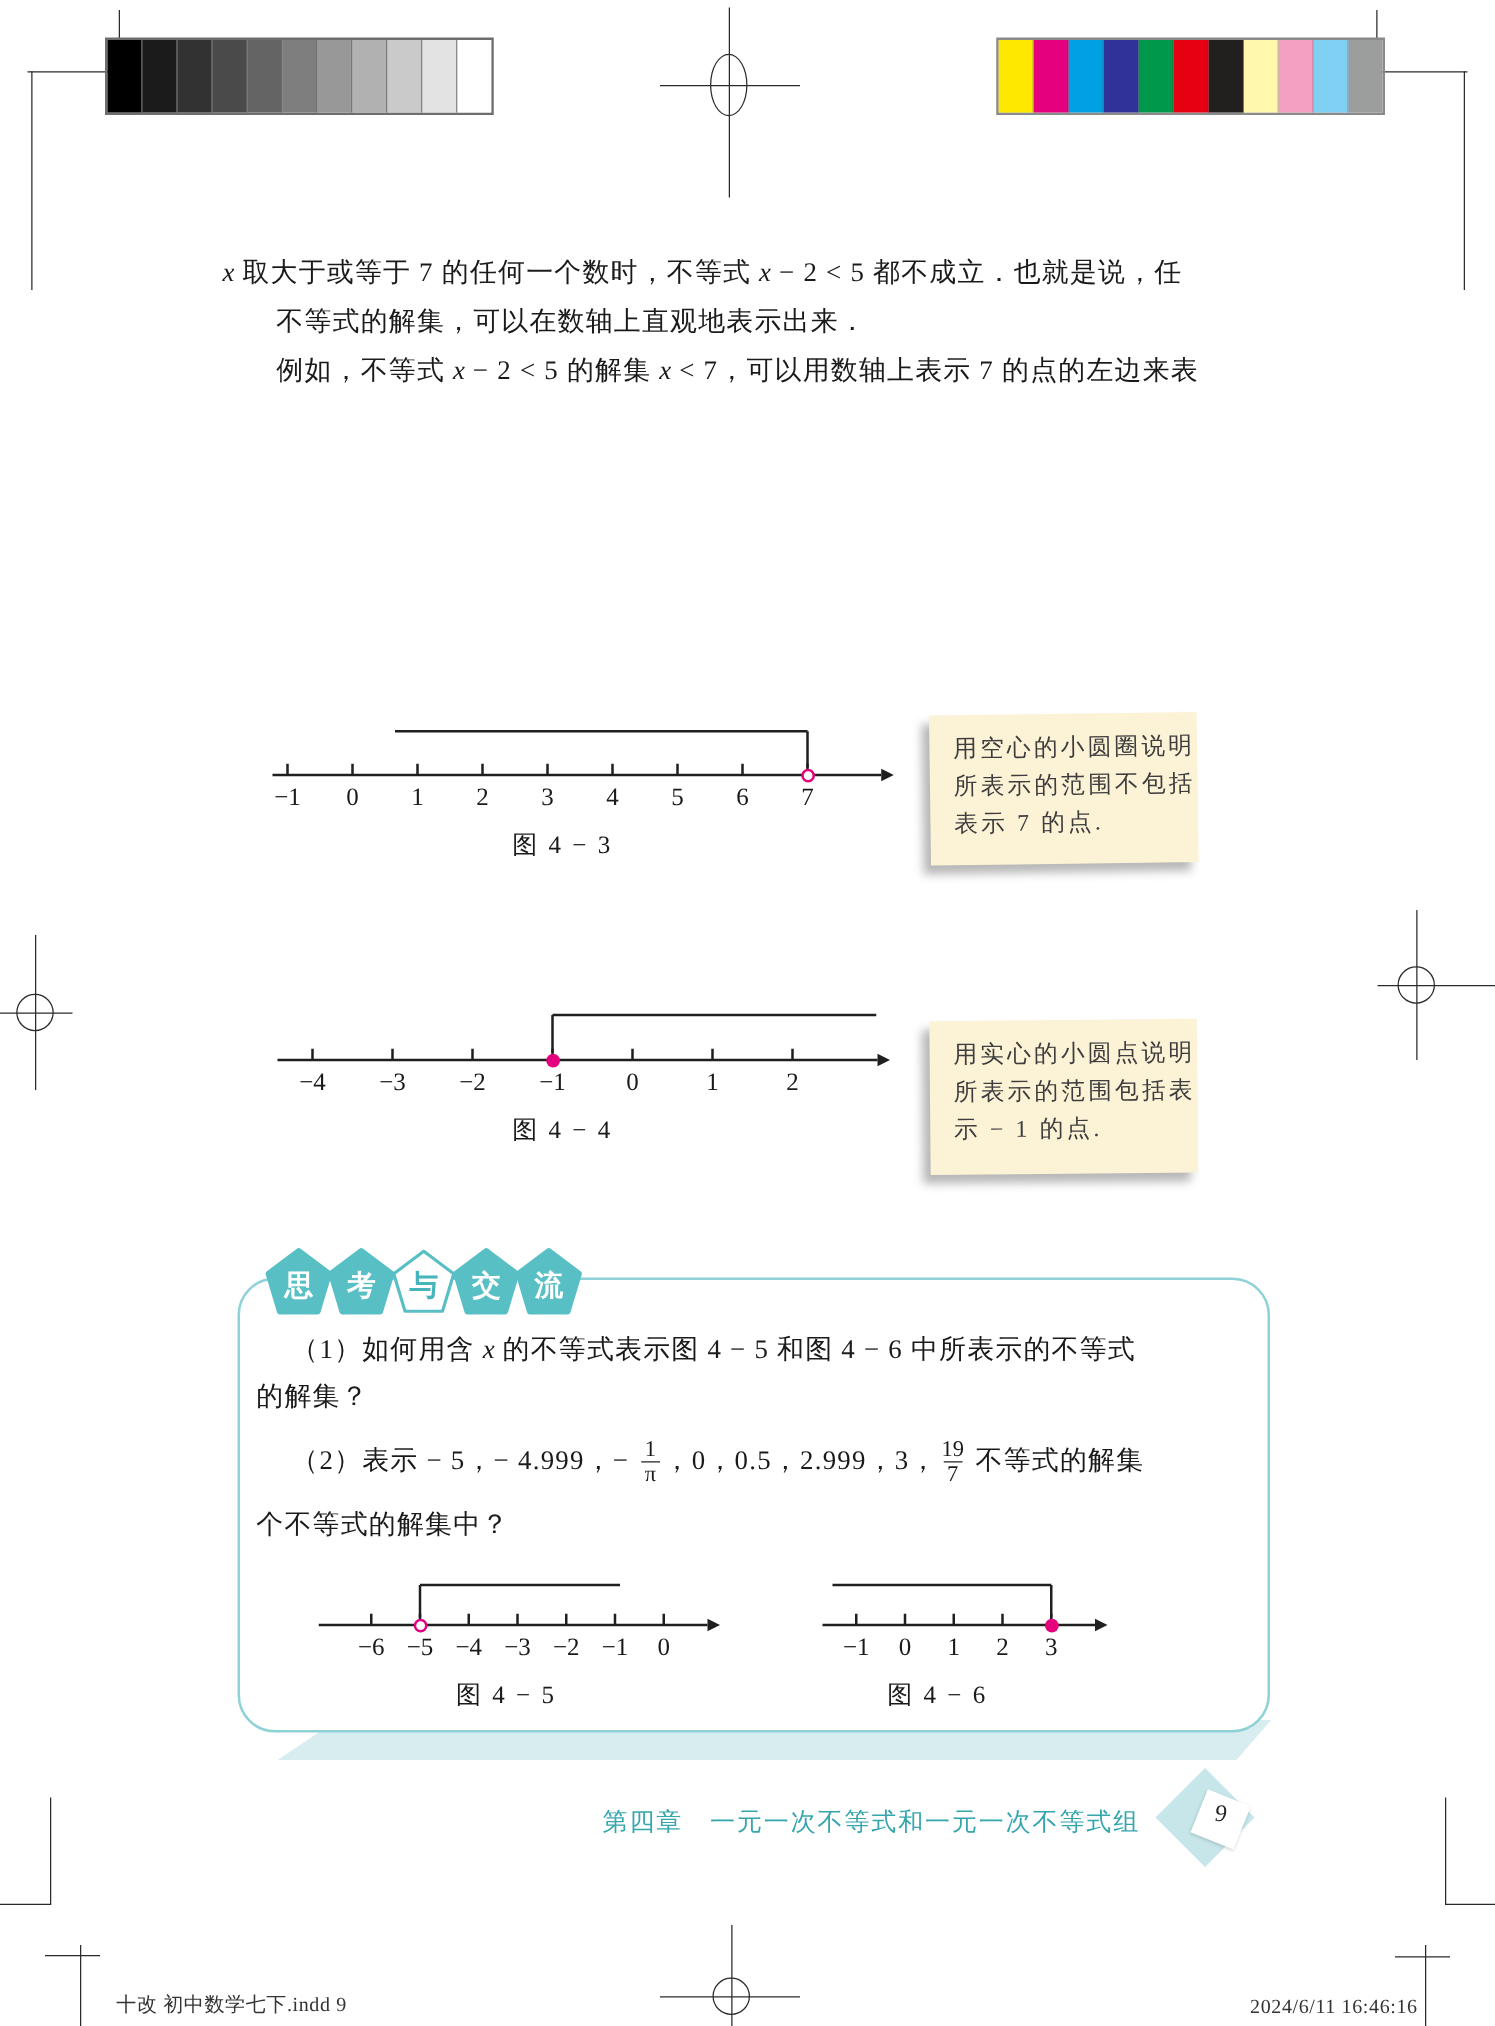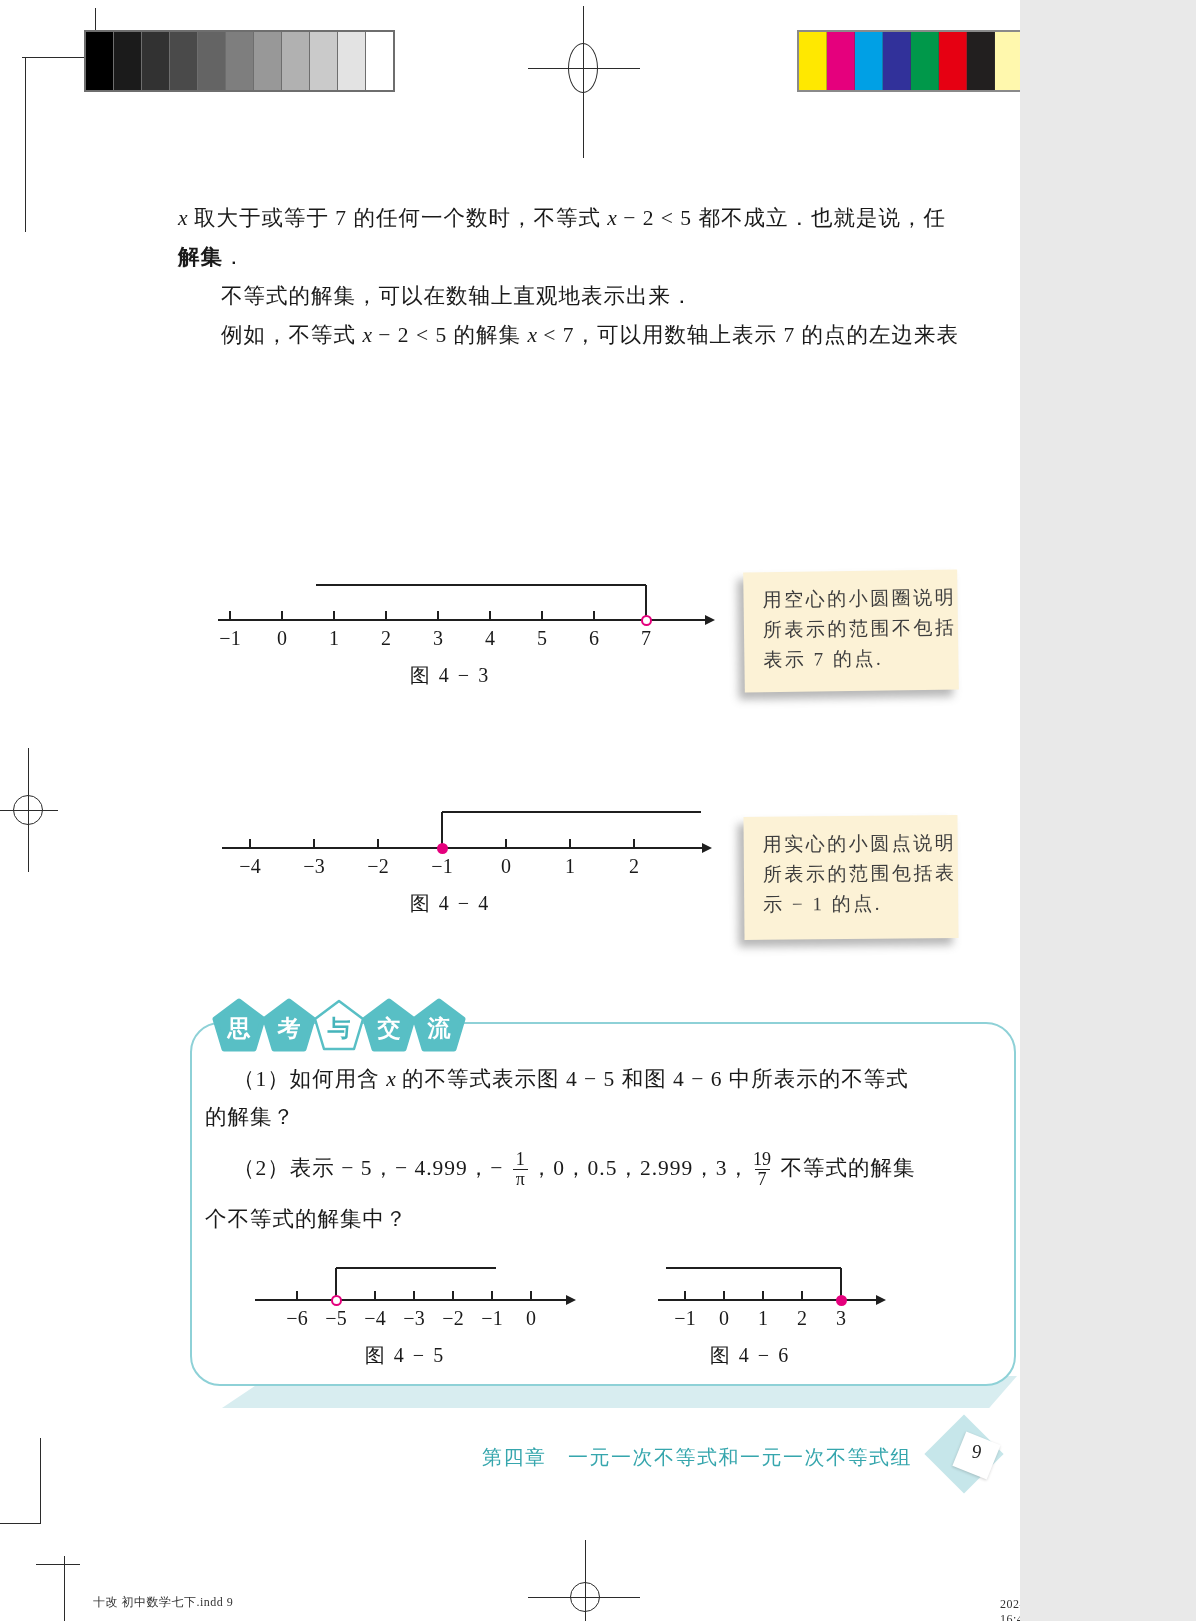--- a/index.html
+++ b/index.html
@@ -1,16 +1,16 @@
 <!DOCTYPE html>
 <html><head>
 <meta charset="utf-8">
 <style>
   html,body{margin:0;padding:0;background:#e9e9e9;}
-  .page{position:relative;width:1020px;height:1621px;background:#ffffff;overflow:hidden;
+  .page{position:relative;width:1196px;height:1621px;background:#ffffff;overflow:hidden;
         font-family:"Liberation Serif","DejaVu Serif",serif;color:#1a1a1a;}
 
   
   .hl{position:absolute;height:1px;background:#2b2b2b;}
   .vl{position:absolute;width:1px;background:#2b2b2b;}
   .ring{position:absolute;border:1.5px solid #2b2b2b;border-radius:50%;background:transparent;box-sizing:border-box;}
 
   
   .graybar{position:absolute;left:84px;top:30px;height:58px;display:flex;border:2px solid #6e6e6e;box-sizing:content-box;}
   .graybar .sw{width:27px;height:100%;border-right:1px solid #6e6e6e;}
@@ -64,21 +64,21 @@
   
   .chapter{position:absolute;left:400px;top:1444px;width:512px;text-align:right;
            font-family:"Liberation Sans","DejaVu Sans",sans-serif;font-size:20px;
            letter-spacing:1.5px;color:#36a6ad;}
   .dia-outer{position:absolute;left:936px;top:1426px;width:56px;height:56px;background:#c6e6ea;
              transform:rotate(45deg);z-index:1;}
   .dia-inner{position:absolute;left:958px;top:1437px;width:37px;height:37px;background:#fff;
              transform:rotate(22deg);z-index:2;box-shadow:0 1px 3px rgba(0,0,0,.18);}
   .dia-num{position:absolute;left:958px;top:1441px;width:37px;text-align:center;z-index:3;
            font-style:italic;font-size:19px;color:#222;}
-  .printinfo{position:absolute;font-size:12px;color:#333;letter-spacing:.5px;}
+  .printinfo{position:absolute;font-size:16px;color:#333;letter-spacing:.5px;}
   #printL{left:93px;top:1594px;}
   #printR{left:1000px;top:1597px;}
 </style>
 </head>
 <body>
 
 <div class="page">
 
   <div id="marks">
       <div class="hl" style="left: 22px; top: 57px; width: 81px;"></div>
@@ -131,21 +131,20 @@
       <div class="sw" style="background: rgb(230, 0, 18);"></div>
       <div class="sw" style="background: rgb(34, 31, 31);"></div>
       <div class="sw" style="background: rgb(255, 248, 173);"></div>
       <div class="sw" style="background: rgb(243, 160, 195);"></div>
       <div class="sw" style="background: rgb(127, 208, 242);"></div>
       <div class="sw" style="background: rgb(156, 157, 157);"></div>
     </div>
 
   <div id="body1">
       <div class="textline"><span class="mi">x</span><span> 取大于或等于 7 的任何一个数时，不等式 </span><span class="mi">x</span><span> − 2 &lt; 5 都不成立．也就是说，任</span></div>
-      <div class="textline"><span class="bd">解集</span><span>．</span></div>
       <div class="textline indent"><span>不等式的解集，可以在数轴上直观地表示出来．</span></div>
       <div class="textline indent"><span>例如，不等式 </span><span class="mi">x</span><span> − 2 &lt; 5 的解集 </span><span class="mi">x</span><span> &lt; 7，可以用数轴上表示 7 的点的左边来表</span></div>
     </div>
 
   <div class="note" id="note1">
       <div>用空心的小圆圈说明</div>
       <div>所表示的范围不包括</div>
       <div>表示 7 的点.</div>
     </div>
   <div class="note" id="note2">

